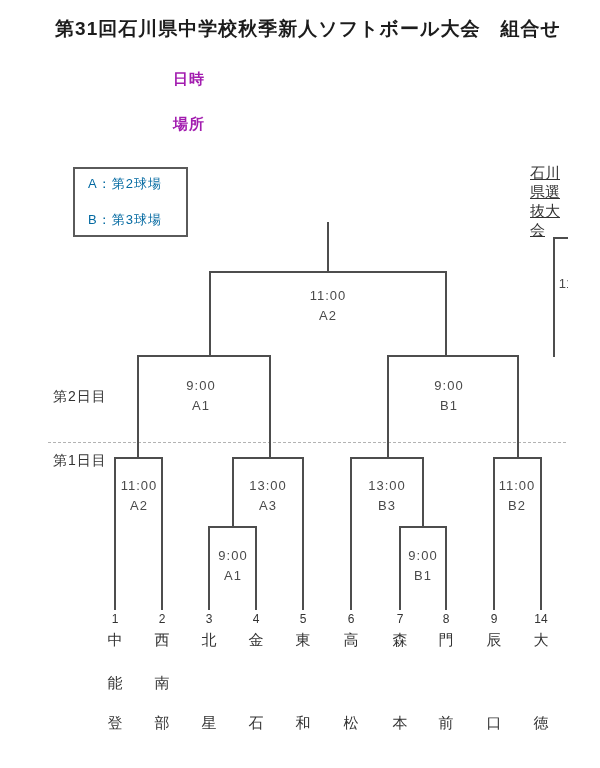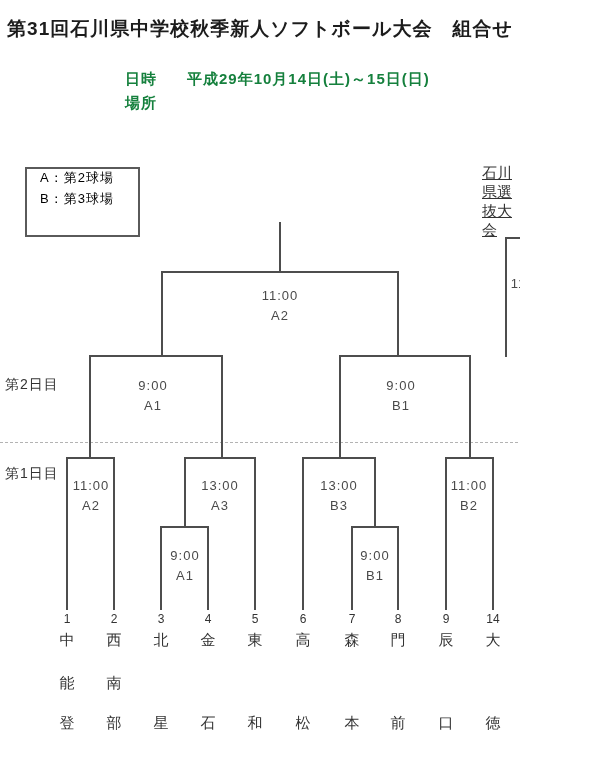--- a/index.html
+++ b/index.html
@@ -1,72 +1,71 @@
 <!DOCTYPE html>
 <html><head>
 <meta charset="utf-8">
 <style>
   html,body{margin:0;padding:0;background:#fff;}
   .page{
     position:relative;width:520px;height:768px;background:#ffffff;overflow:hidden;
-    font-family:"Liberation Sans",sans-serif;color:#333;
+    font-family:"Liberation Sans",sans-serif;color:#333;margin-left:48px;
   }
   
   .hline{position:absolute;height:2px;background:#4d4d4d;}
   .vline{position:absolute;width:2px;background:#4d4d4d;}
   .dashed{position:absolute;height:0;border-top:1px dashed #b3b3b3;}
   
   .title{position:absolute;left:0;top:16px;width:100%;text-align:center;
          font-size:19px;font-weight:bold;color:#1c1c1c;letter-spacing:1px;}
-  .meta-label,.meta-value{position:absolute;font-size:15px;font-weight:bold;color:#15803d;letter-spacing:1px;}
+  .meta-label,.meta-value{position:absolute;font-size:15px;font-weight:bold;color:#a21caf;letter-spacing:1px;}
   .ml-date{left:125px;top:70px;}
   .mv-date{left:187px;top:70px;}
-  .ml-venue{left:125px;top:94px;}
+  .ml-venue{left:125px;top:115px;}
   .mv-venue{left:187px;top:106px;}
   
   .legend-box{position:absolute;left:25px;top:167px;width:115px;height:70px;
               border:2px solid #5a5a5a;box-sizing:border-box;
-              display:flex;flex-direction:column;
-              padding-left:13px;row-gap:3px;font-size:13px;color:#000000;letter-spacing:1px;}
+              display:flex;flex-direction:column;justify-content:center;
+              padding-left:13px;row-gap:18px;font-size:13px;color:#0369a1;letter-spacing:1px;}
   
   .side-note{position:absolute;left:482px;top:163px;font-size:15px;line-height:19px;color:#333;text-decoration:underline;}
   
   .game{position:absolute;transform:translateX(-50%);text-align:center;
         font-size:13px;line-height:20px;color:#4a4a4a;letter-spacing:1px;white-space:nowrap;}
   .g-final{left:280px;top:286px;}
   .g-playoff{left:529px;top:274px;}
   .g-sfa{left:153px;top:376px;}
   .g-sfb{left:401px;top:376px;}
   .g-qfa2{left:91px;top:476px;}
   .g-qfa3{left:220px;top:476px;}
   .g-qfb3{left:339px;top:476px;}
   .g-qfb2{left:469px;top:476px;}
   .g-r1a1{left:185px;top:546px;}
   .g-r1b1{left:375px;top:546px;}
   
   .day-label{position:absolute;left:5px;font-size:14px;color:#333;letter-spacing:1px;white-space:nowrap;}
-  .day2{top:376px;}
-  .day1{top:465px;}
+  .day2{top:388px;}
+  .day1{top:452px;}
   
   .team{position:absolute;top:612px;width:30px;text-align:center;}
   .team .num{position:absolute;top:0;left:0;width:100%;font-size:12px;color:#333;}
   .team .c1{position:absolute;top:19px;left:0;width:100%;font-size:15px;color:#333;}
   .team .c2{position:absolute;top:62px;left:0;width:100%;font-size:15px;color:#333;}
   .team .c3{position:absolute;top:102px;left:0;width:100%;font-size:15px;color:#333;}
   .t1{left:52px;} .t2{left:99px;} .t3{left:146px;} .t4{left:193px;} .t5{left:240px;}
   .t6{left:288px;} .t7{left:337px;} .t8{left:383px;} .t9{left:431px;} .t10{left:478px;}
 </style>
 </head>
 <body>
 
 <div class="page">
 
   <div class="title">第31回石川県中学校秋季新人ソフトボール大会　組合せ</div>
   <span class="meta-label ml-date">日時</span>
-  <span class="meta-value mv-date">平成29年10月14日(土)～15日(日)</span>
   <span class="meta-label ml-venue">場所</span>
 
   <div class="legend-box">
     <div>A：第2球場</div>
     <div>B：第3球場</div>
   </div>
 
   <div class="side-note">
     <div>石川県選抜大会</div>
   </div>

